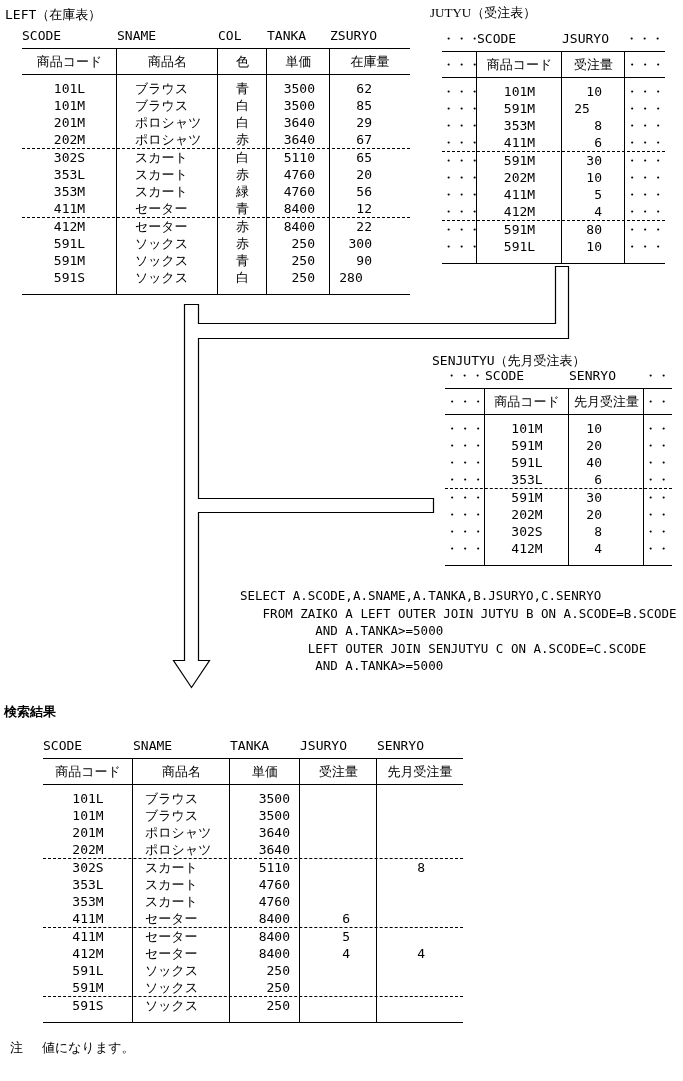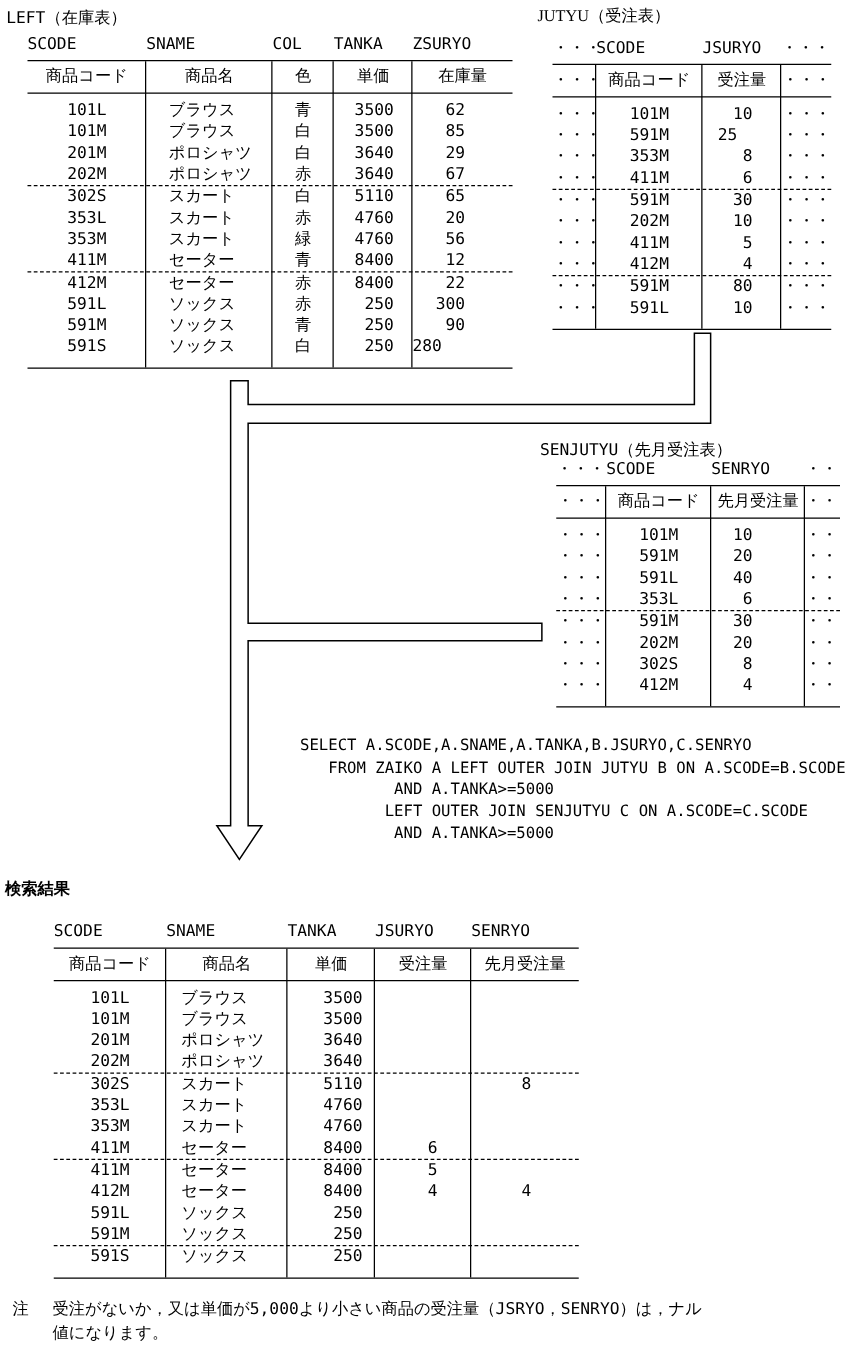--- a/index.html
+++ b/index.html
@@ -129,21 +129,21 @@
             <span class="tcell" style="width: 101px; text-align: left; padding-left: 18px;">ソックス</span>
             <span class="tcell" style="width: 49px; text-align: center;">青</span>
             <span class="tcell" style="width: 63px; text-align: right; padding-right: 15px;">250</span>
             <span class="tcell" style="width: 80px; text-align: right; padding-right: 38px;">90</span>
           </div>
           <div class="trow tbody-row">
             <span class="tcell" style="width: 95px; text-align: center;">591S</span>
             <span class="tcell" style="width: 101px; text-align: left; padding-left: 18px;">ソックス</span>
             <span class="tcell" style="width: 49px; text-align: center;">白</span>
             <span class="tcell" style="width: 63px; text-align: right; padding-right: 15px;">250</span>
-            <span class="tcell" style="width: 80px; text-align: left; padding-right: 38px;">280</span>
+            <span class="tcell" style="width: 80px; text-align: center; padding-right: 38px;">280</span>
           </div>
         </div>
         <div class="vline" style="left: 94px;"></div>
         <div class="vline" style="left: 195px;"></div>
         <div class="vline" style="left: 244px;"></div>
         <div class="vline" style="left: 307px;"></div>
       </div>
     </div>
 
   <div class="abs title" style="left:430px;top:4px;font-family:Liberation Serif, serif;">JUTYU（受注表）</div>
@@ -418,17 +418,16 @@
         </div>
         <div class="vline" style="left: 89px;"></div>
         <div class="vline" style="left: 186px;"></div>
         <div class="vline" style="left: 256px;"></div>
         <div class="vline" style="left: 333px;"></div>
       </div>
     </div>
 
   <div class="abs note" style="left:10px;top:1038px;">注</div>
   <div class="abs note" style="left:42px;top:1038px;width:600px;">
-    <div>受注がないか，又は単価が5,000より小さい商品の受注量（JSRYO，SENRYO）は，ナル</div>
     <div>値になります。</div>
   </div>
 
 </div>
 
 </body></html>

